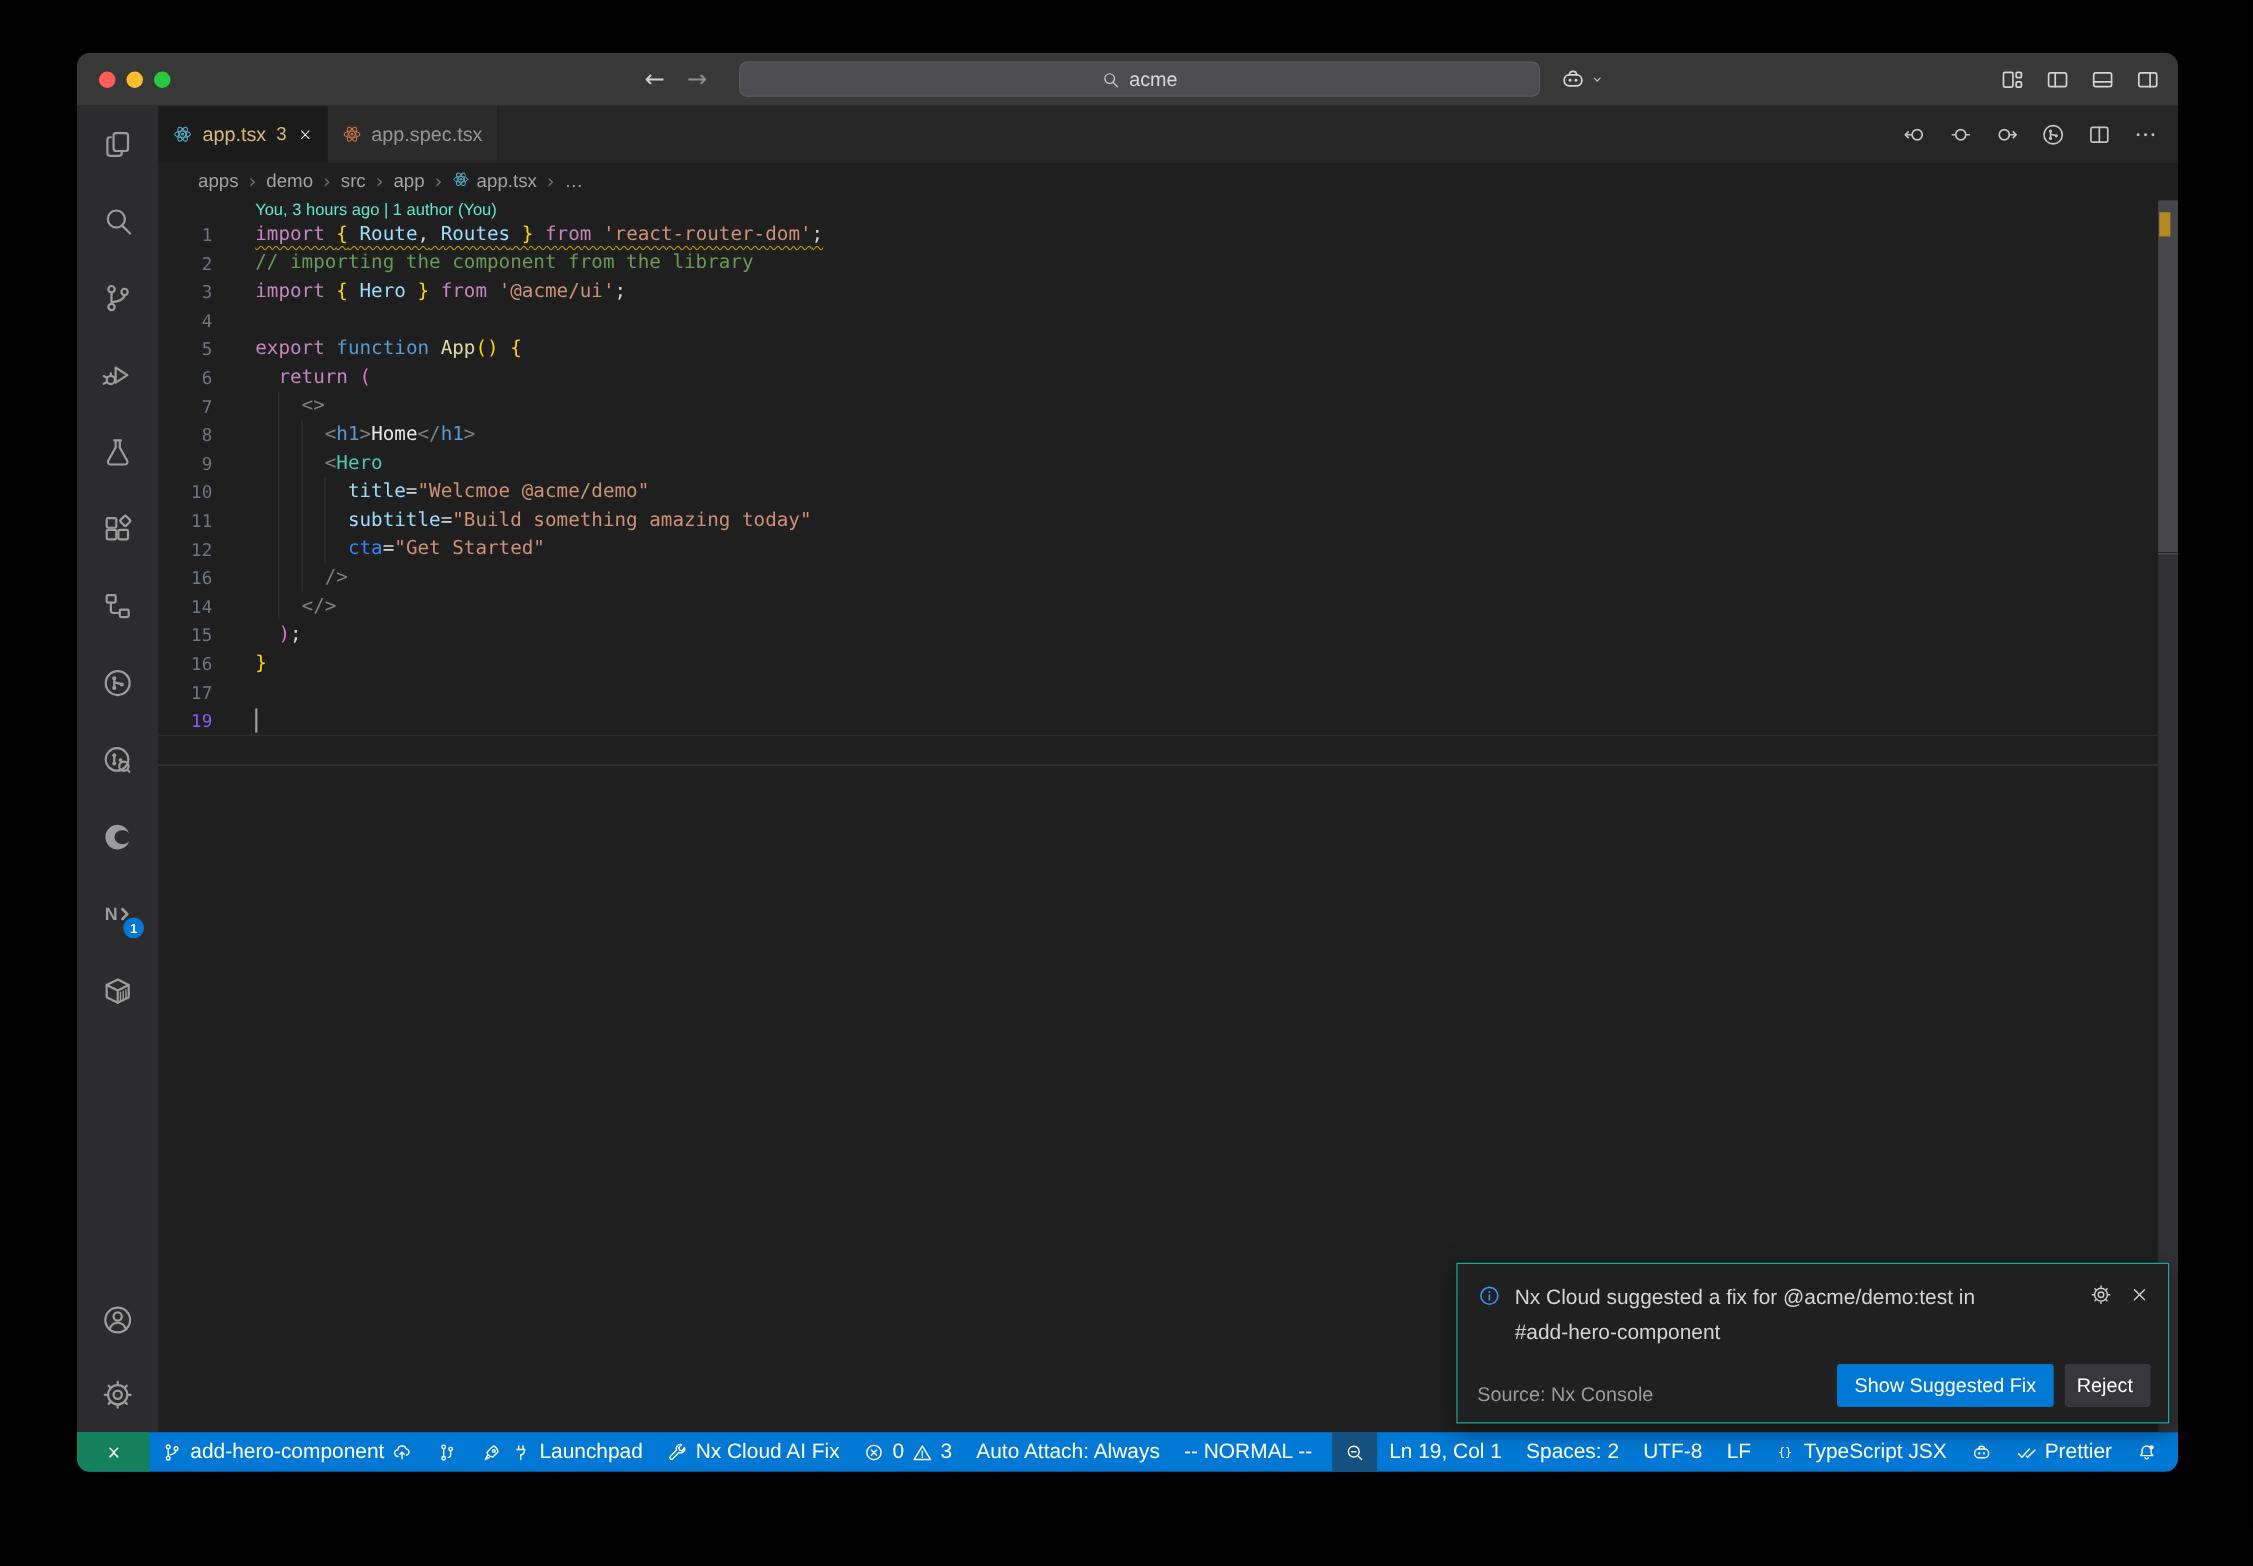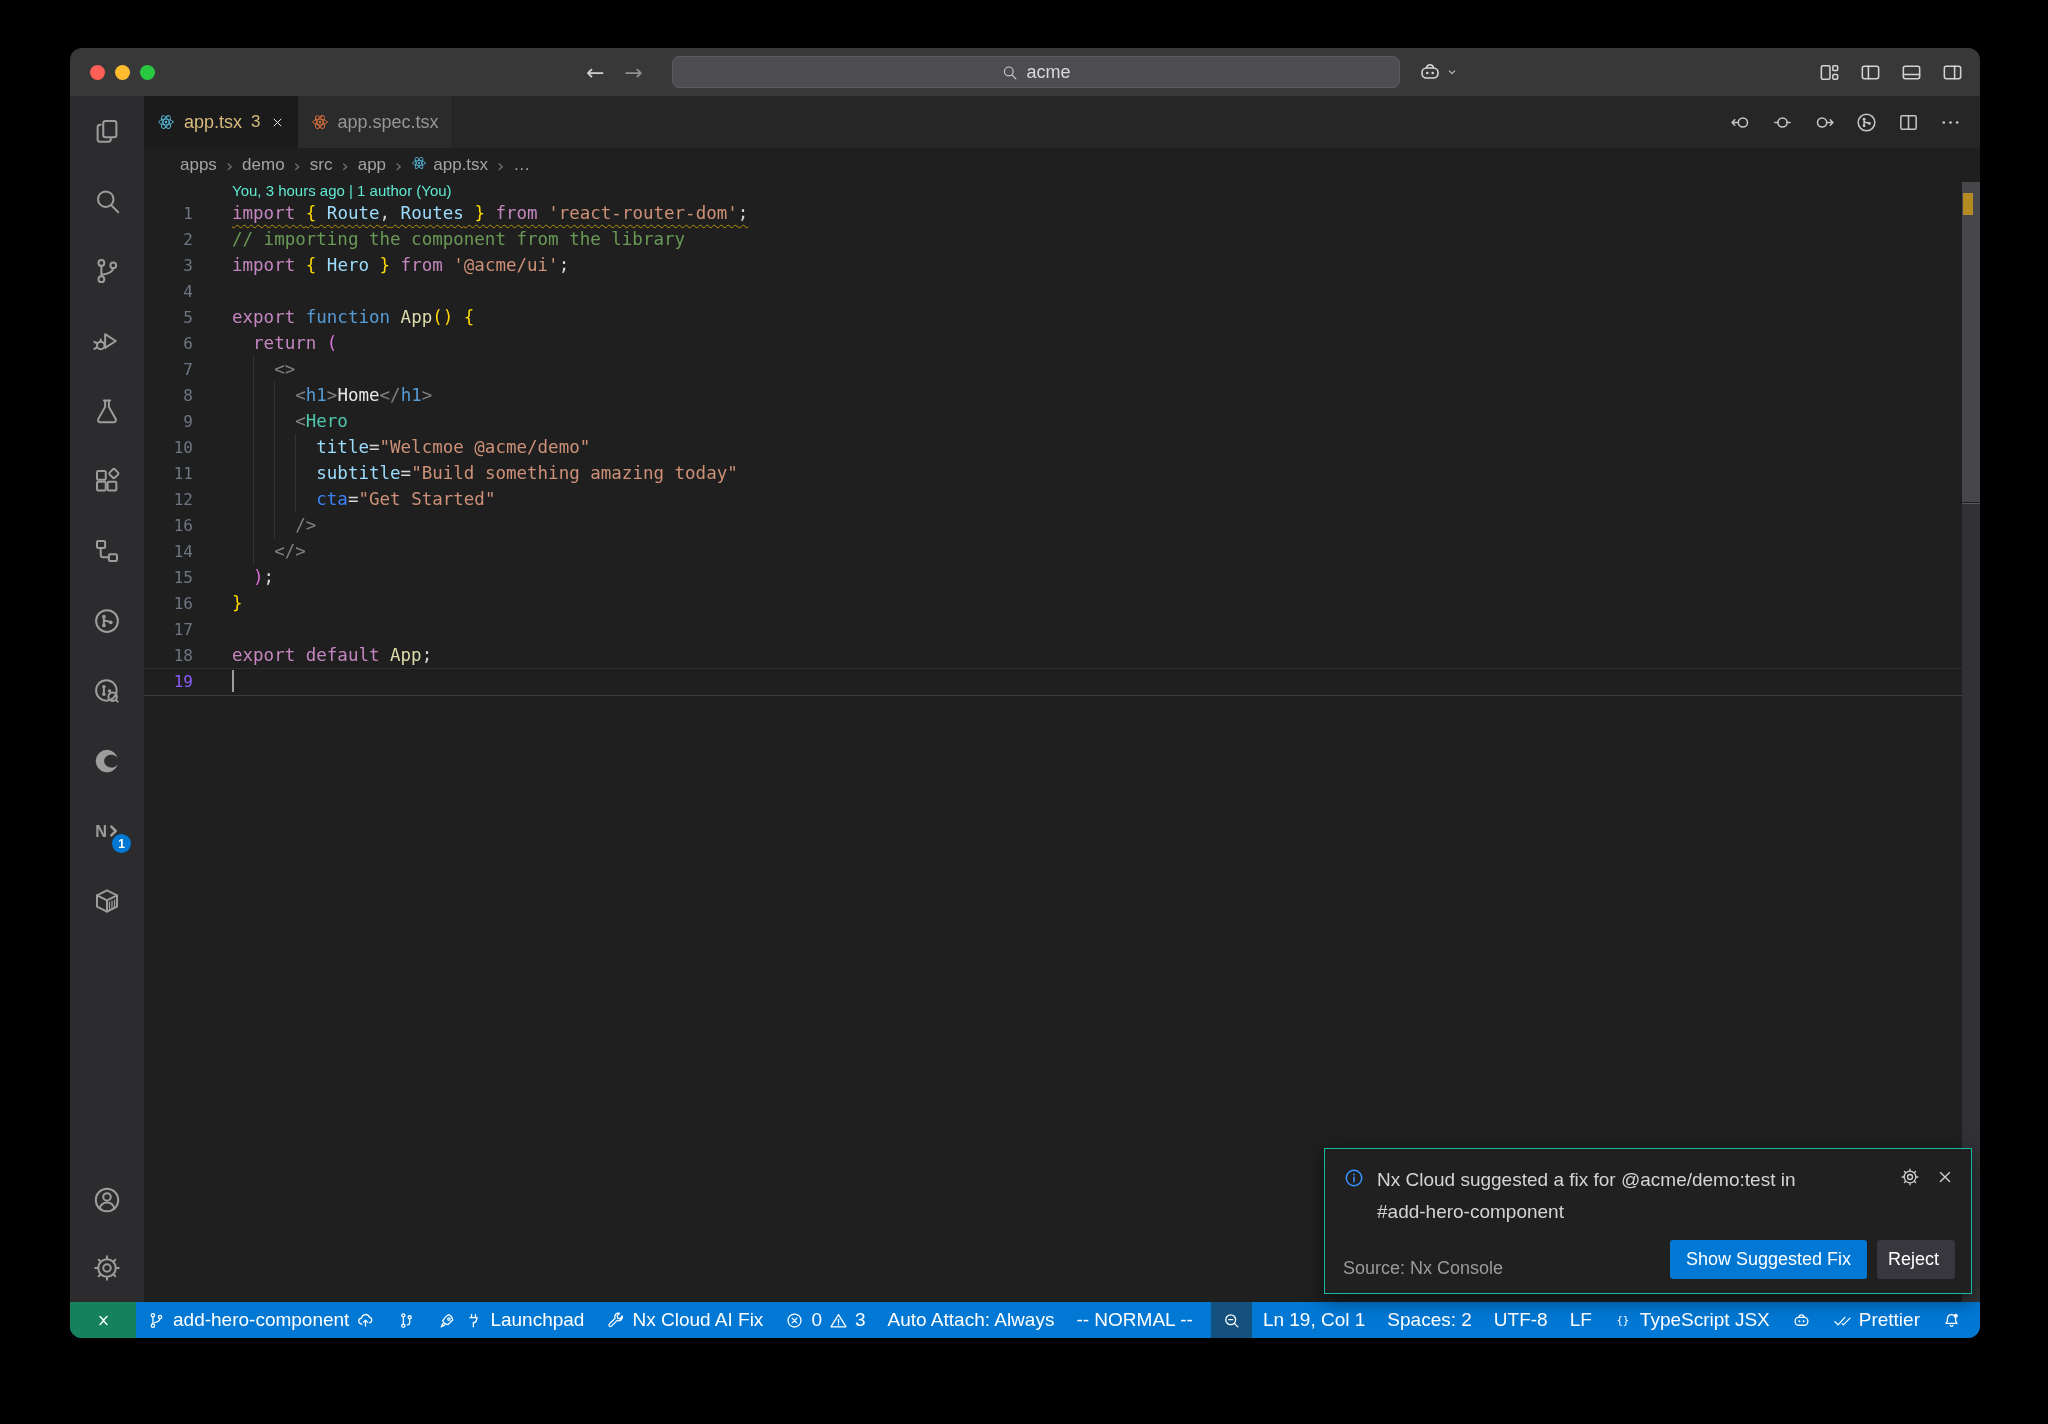--- a/index.html
+++ b/index.html
@@ -447,24 +447,20 @@
             </div>
             <div class="cline">
               <span class="lnum">16</span>
               <span class="ltext"><span style="color: rgb(255, 215, 0);">}</span></span>
             </div>
             <div class="cline">
               <span class="lnum">17</span>
               <span class="ltext"></span>
             </div>
             <div class="cline">
-              <span class="lnum">18</span>
-              <span class="ltext"><span style="color: rgb(197, 134, 192);">export default </span><span style="color: rgb(220, 220, 170);">App</span><span style="color: rgb(212, 212, 212);">;</span></span>
-            </div>
-            <div class="cline">
               <span class="lnum active">19</span>
               <span class="ltext"></span>
               <span class="cursor"></span>
             </div>
           </div>
         <div class="scroll-slider"></div>
         <div class="scroll-rest"></div>
         <div class="overview-marker" style="background: rgb(180, 139, 34);"></div>
       </div>
     </div>

